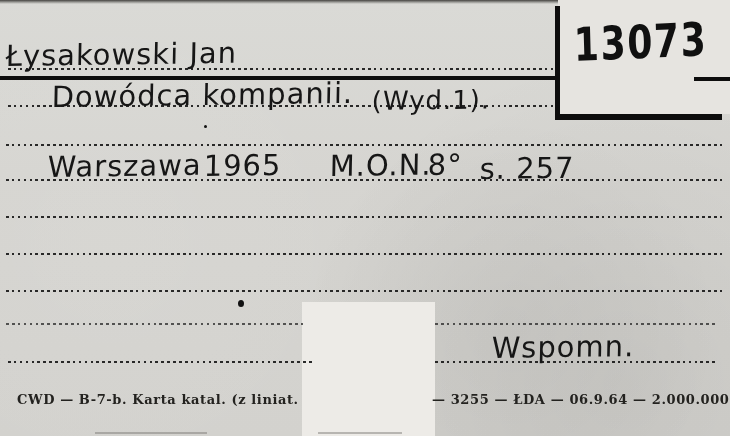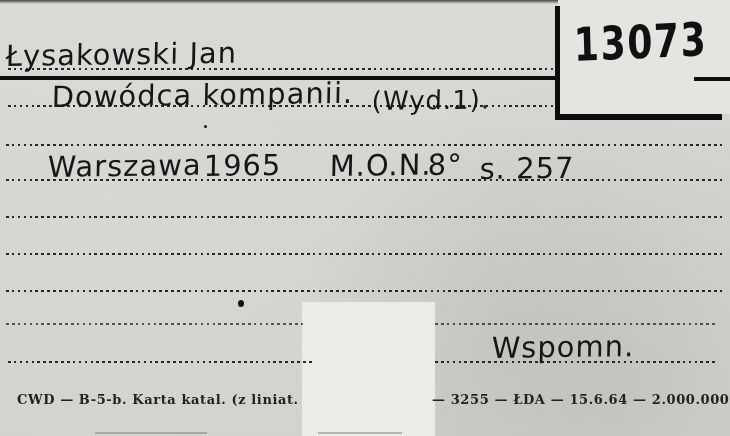--- a/index.html
+++ b/index.html
@@ -77,22 +77,22 @@
   <div class="hand med" style="left:372px;top:86px;">(Wyd.1).</div>
 
   <div class="hand big" style="left:48px;top:150px;">Warszawa</div>
   <div class="hand big" style="left:204px;top:149px;">1965</div>
   <div class="hand big" style="left:330px;top:149px;">M.O.N.</div>
   <div class="hand big" style="left:428px;top:148px;">8°</div>
   <div class="hand big" style="left:480px;top:152px;">s. 257</div>
 
   <div class="hand big" style="left:492px;top:331px;">Wspomn.</div>
 
-  <div class="print" style="left:17px;">CWD — B-5-b. Karta katal. (z liniat.</div>
-  <div class="print" style="left:432px;">— 3255 — ŁDA — 15.6.64 — 2.000.000</div>
+  <div class="print" style="left:17px;">CWD — B-7-b. Karta katal. (z liniat.</div>
+  <div class="print" style="left:432px;">— 3255 — ŁDA — 06.9.64 — 2.000.000</div>
 
   <div class="speck" style="left:238px;top:300px;width:6px;height:7px;"></div>
   <div class="speck" style="left:204px;top:125px;width:3px;height:3px;"></div>
 
   <div class="bottom-mark" style="left:95px;top:432px;width:112px;"></div>
   <div class="bottom-mark" style="left:318px;top:432px;width:84px;"></div>
 
 </div>
 
 </body></html>

